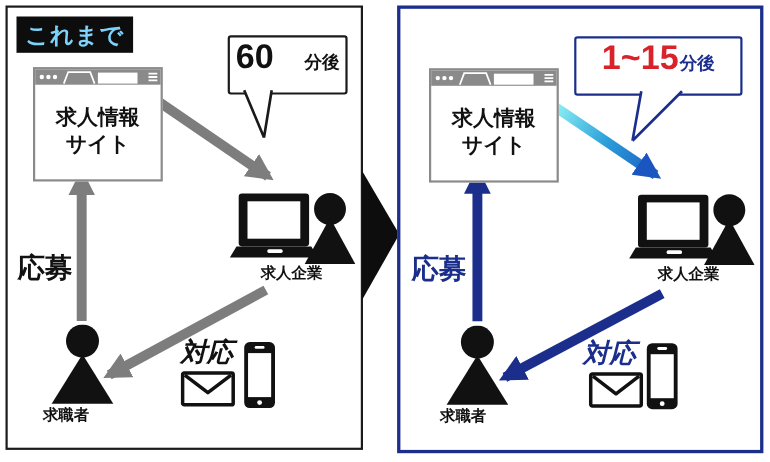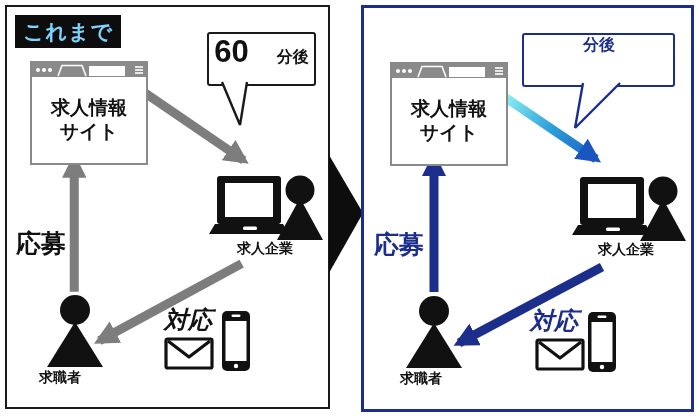--- a/index.html
+++ b/index.html
@@ -163,20 +163,21 @@
             <line x1="103" y1="10" x2="111" y2="10"></line>
         </g>
       </svg>
       <div class="browser-body">
         <span>求人情報</span>
         <span>サイト</span>
       </div>
     </div>
 
     <div class="bubble bubble-r">
+      <span class="time">1~15</span>
       <span class="unit">分後</span>
     </div>
     <svg class="tail" style="left:203px;top:72px" width="58" height="53">
       <path d="M16,3 L53,3 L8,48 Z" fill="#fff"></path>
       <path d="M16,3 L8,48 M53,3 L8,48" fill="none" stroke="#1b2e8c" stroke-width="2.4"></path>
     </svg>
 
     <div class="lbl lbl-apply navy-text" style="left:10px;top:220px">応募</div>
 
     <svg class="abs" style="left:39px;top:288px" width="62" height="74" viewBox="0 0 62 74">

